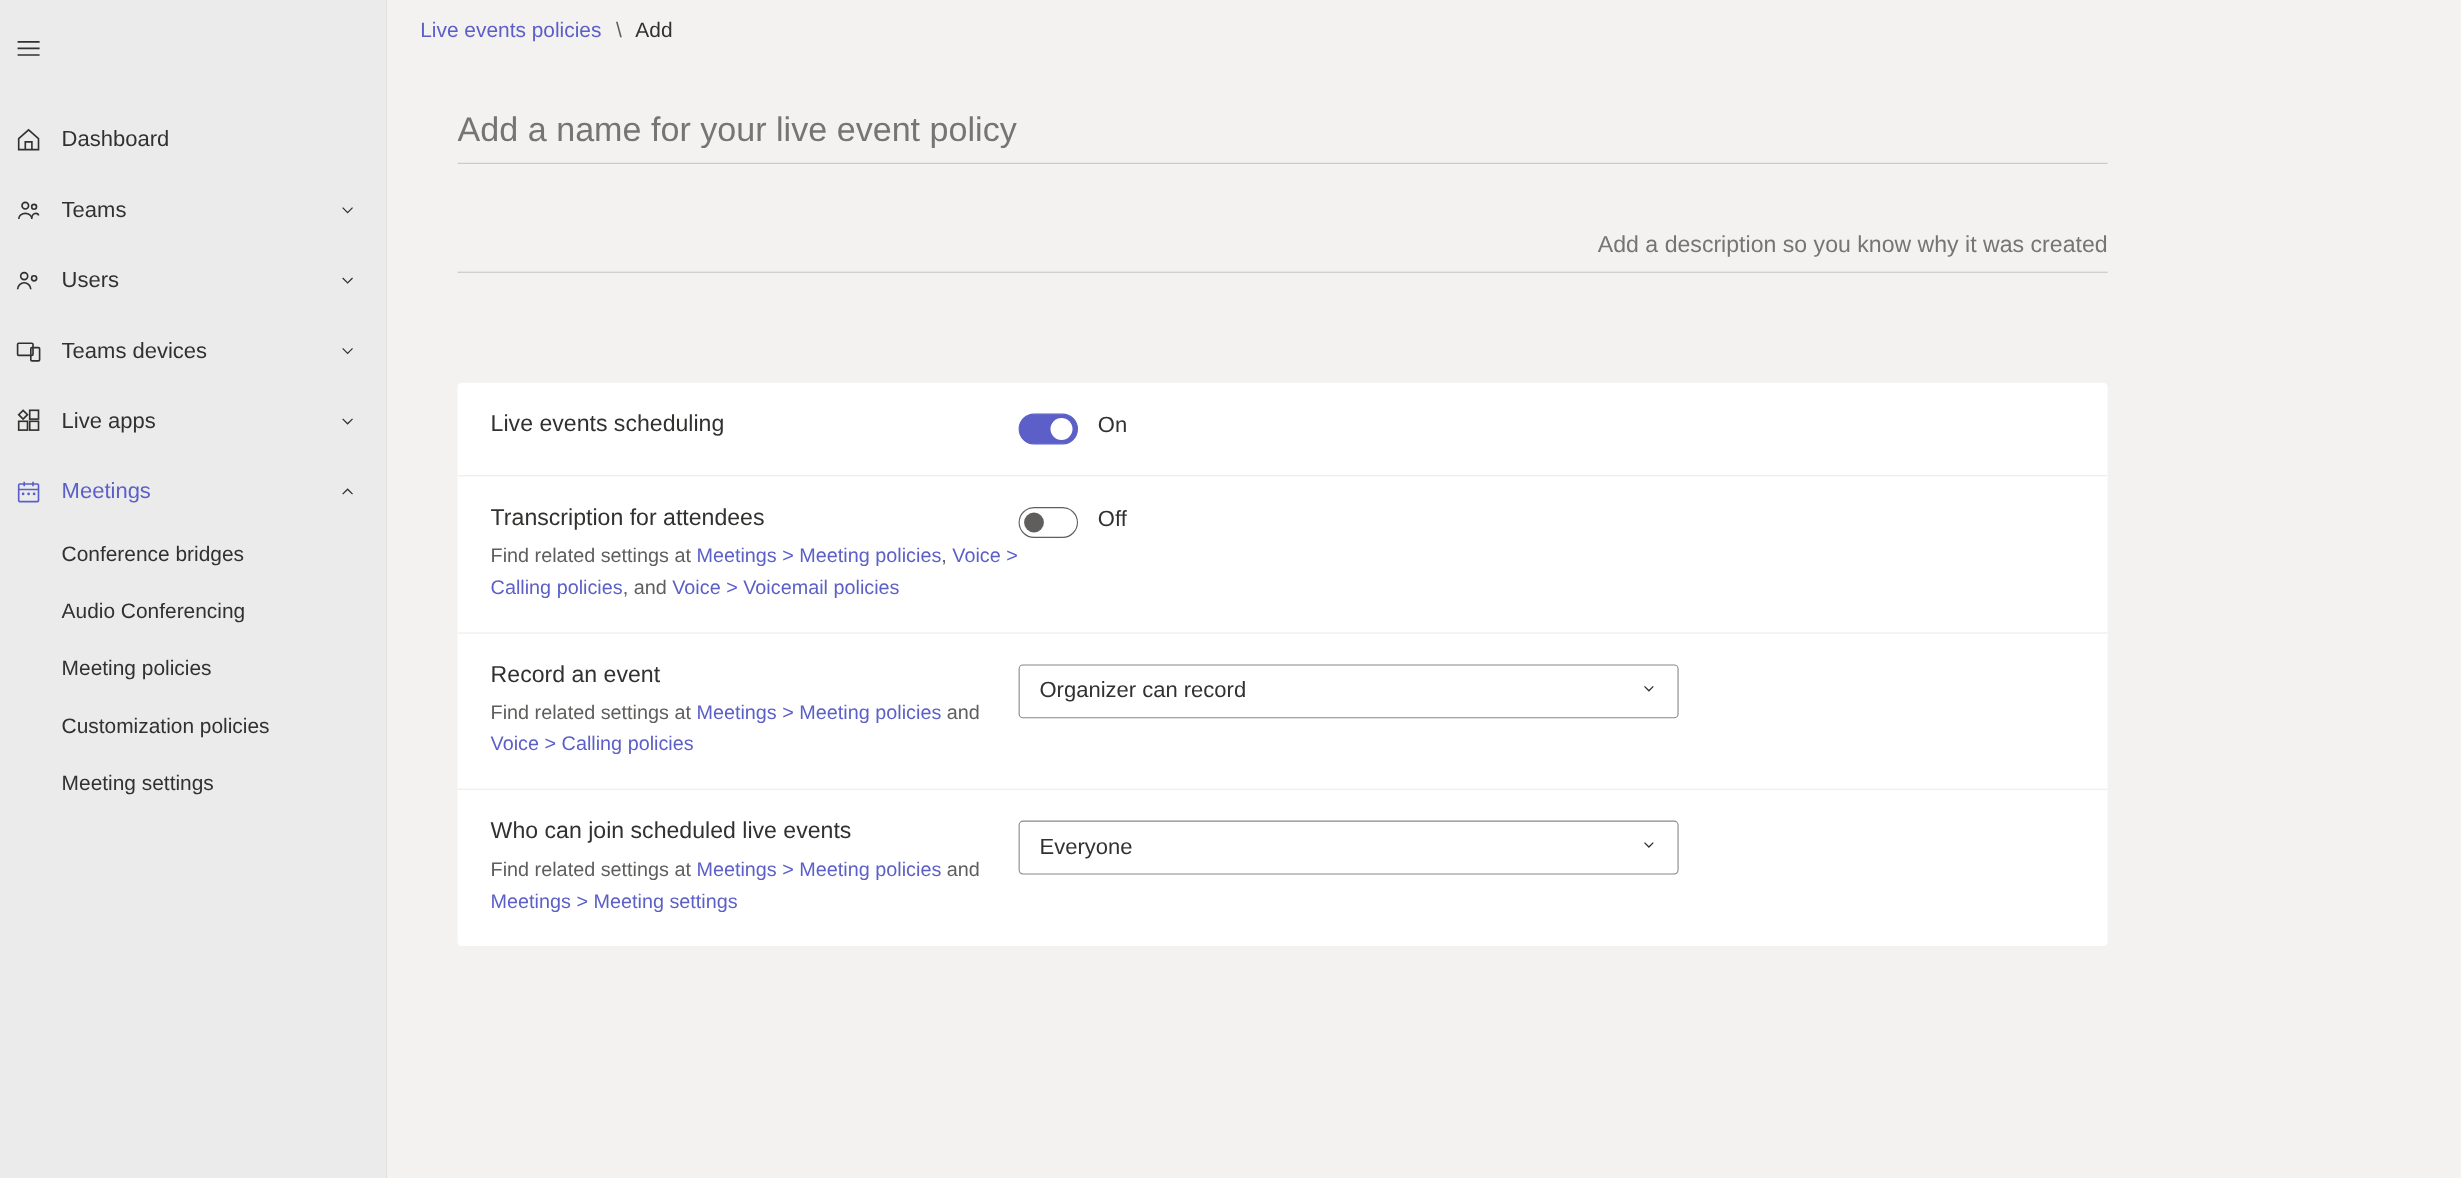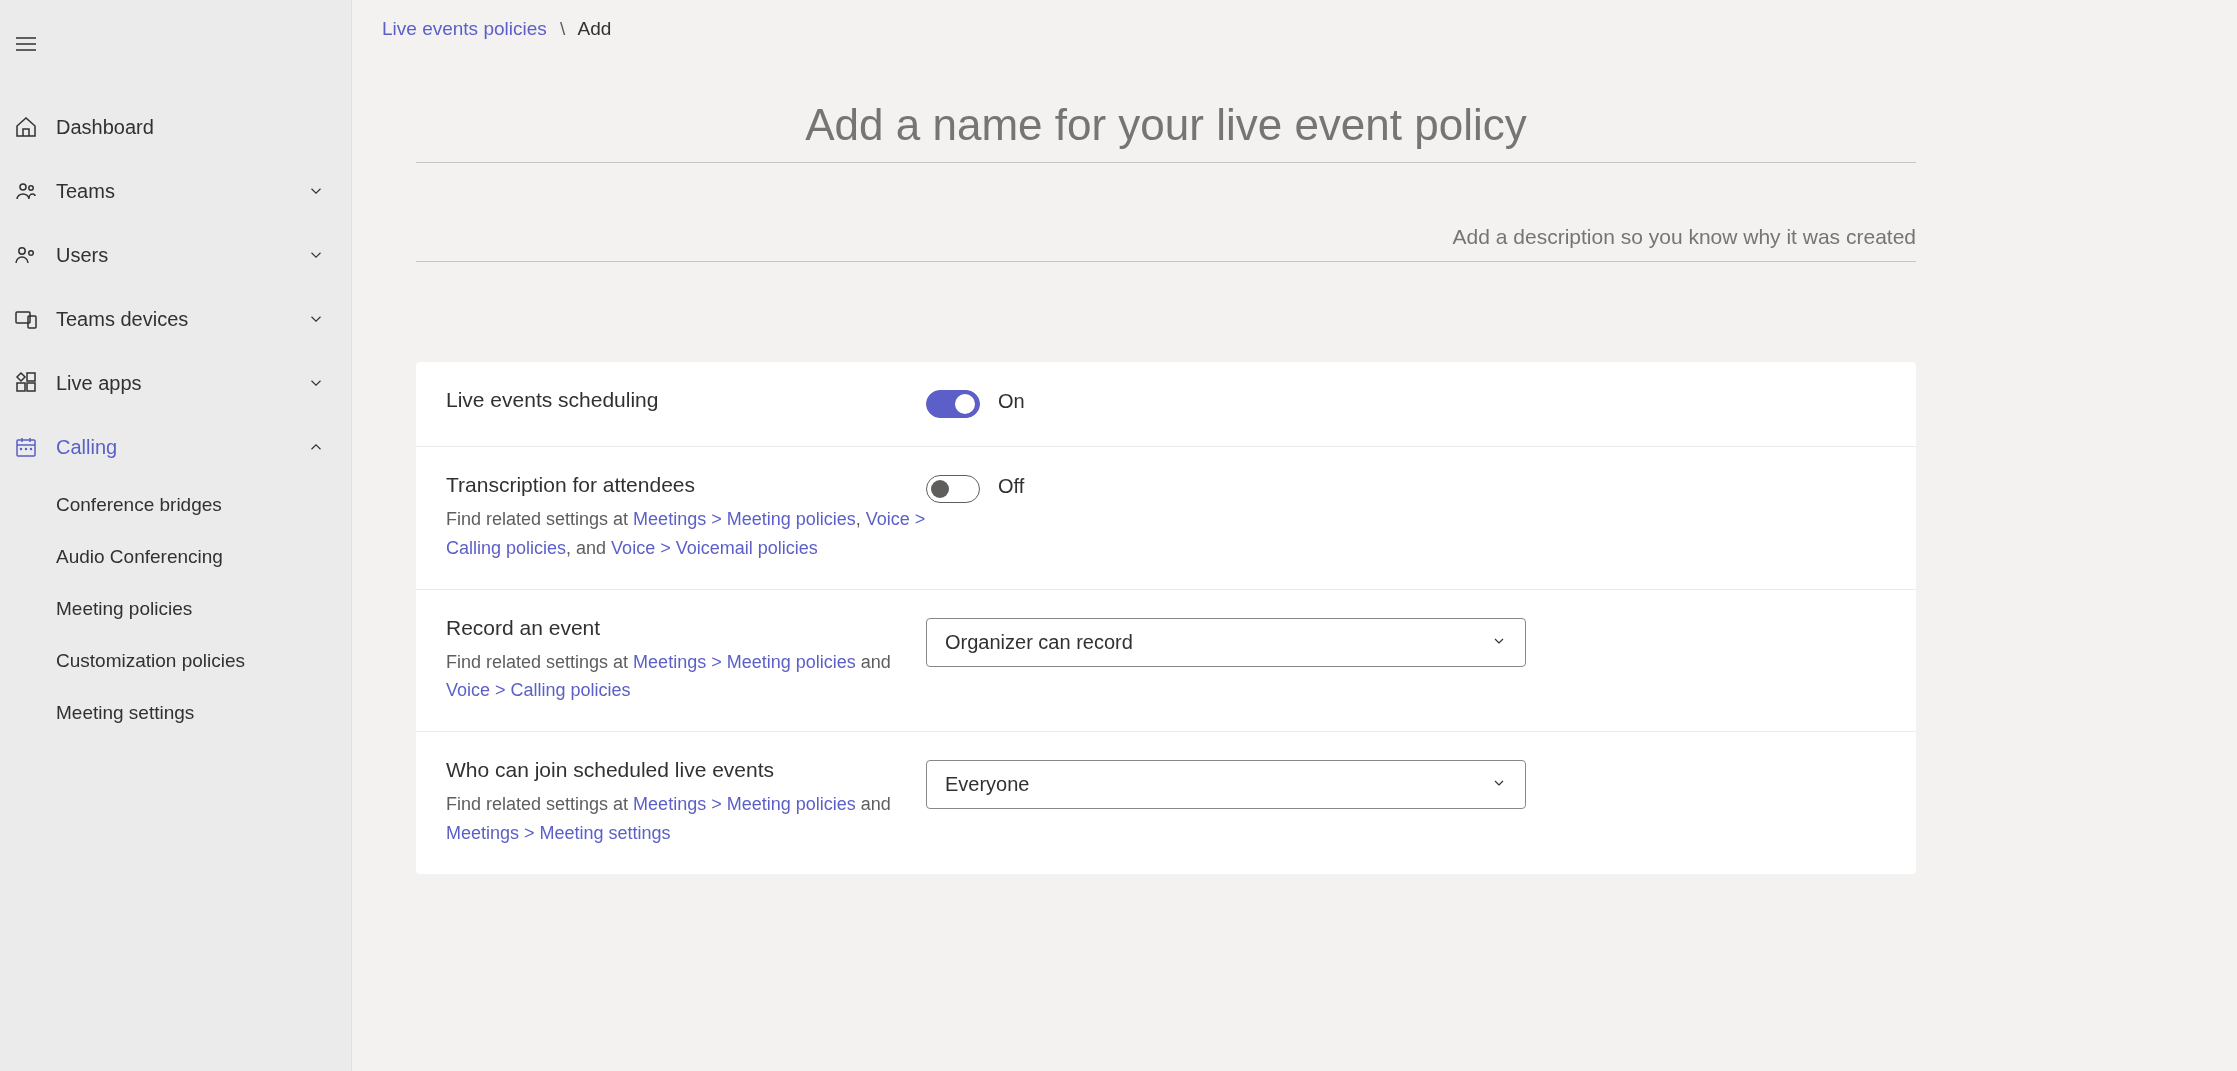--- a/index.html
+++ b/index.html
@@ -96,31 +96,30 @@
       cursor: pointer;
     }
     .breadcrumb-sep {
       margin: 0 8px;
       color: #605e5c;
     }
     .content {
       padding: 30px 30px 30px 64px;
     }
     .title-input {
-      font-size: 44px;
+      font-size: 31px;
       font-weight: 400;
       color: #605e5c;
       border: none;
       border-bottom: 1px solid #c8c6c4;
       background: transparent;
       padding: 12px 0;
       width: 100%;
       max-width: 1500px;
       outline: none;
-      text-align: center;
     }
     .desc-input {
       font-size: 21px;
       color: #605e5c;
       border: none;
       border-bottom: 1px solid #c8c6c4;
       background: transparent;
       padding: 12px 0;
       margin-top: 50px;
       width: 100%;
@@ -322,21 +321,21 @@
         <svg viewBox="0 0 24 24" fill="none" stroke="#5b5fc7" stroke-width="1.5">
           <rect x="3" y="5" width="18" height="16" rx="1"></rect>
           <line x1="3" y1="10" x2="21" y2="10"></line>
           <line x1="8" y1="3" x2="8" y2="7"></line>
           <line x1="16" y1="3" x2="16" y2="7"></line>
           <line x1="7" y1="14" x2="7" y2="14" stroke-width="2.5" stroke-linecap="round"></line>
           <line x1="12" y1="14" x2="12" y2="14" stroke-width="2.5" stroke-linecap="round"></line>
           <line x1="17" y1="14" x2="17" y2="14" stroke-width="2.5" stroke-linecap="round"></line>
         </svg>
       </span>
-      <span class="nav-label">Calling</span>
+      <span class="nav-label">Meetings</span>
       <span class="nav-chevron">
         <svg viewBox="0 0 24 24" fill="none" stroke="#323130" stroke-width="1.5">
             <polyline points="6 15 12 9 18 15"></polyline>
           </svg>
       </span>
     </li>
     <ul class="sub-nav">
       <li class="sub-nav-item">Conference bridges</li>
       <li class="sub-nav-item">Audio Conferencing</li>
       <li class="sub-nav-item">Meeting policies</li>

